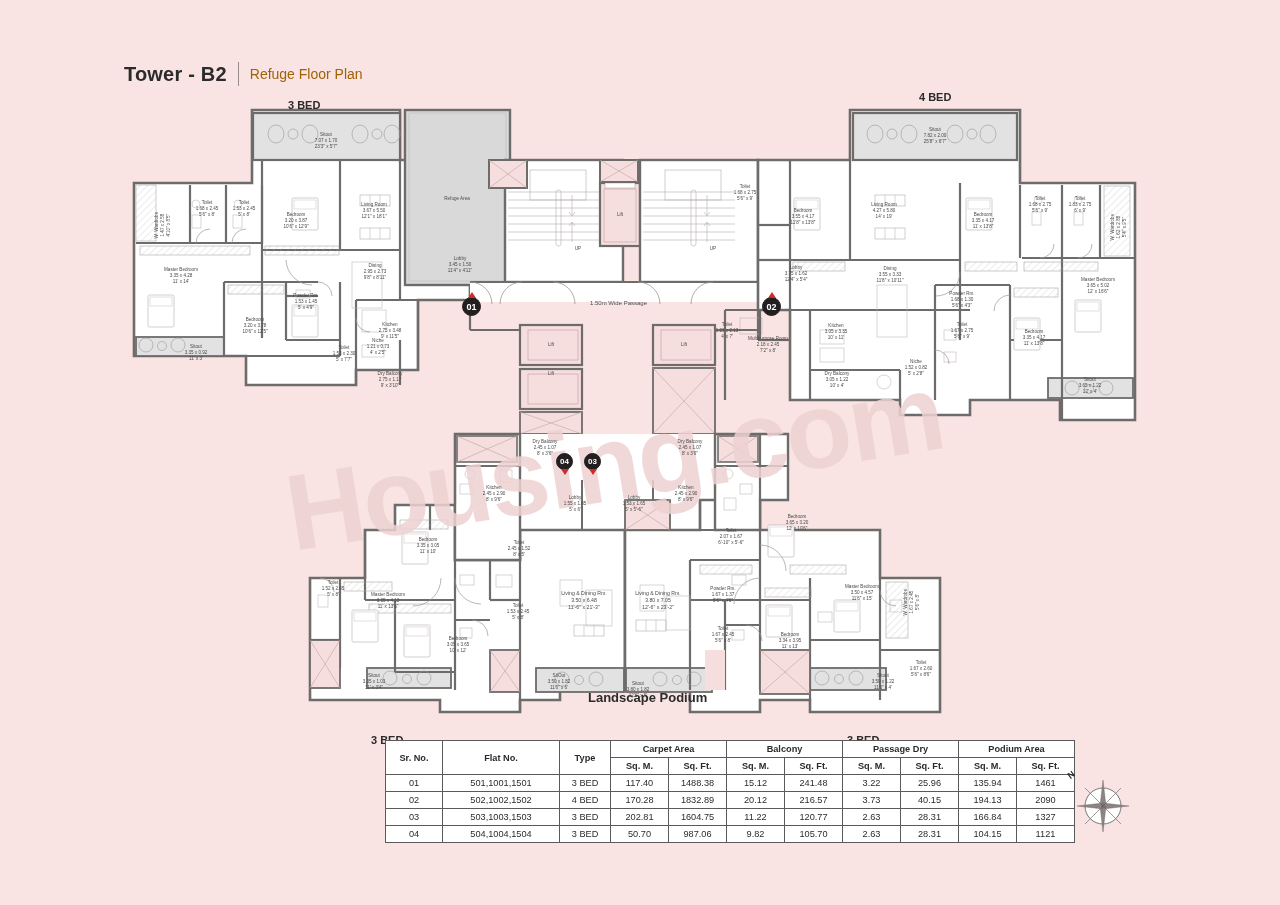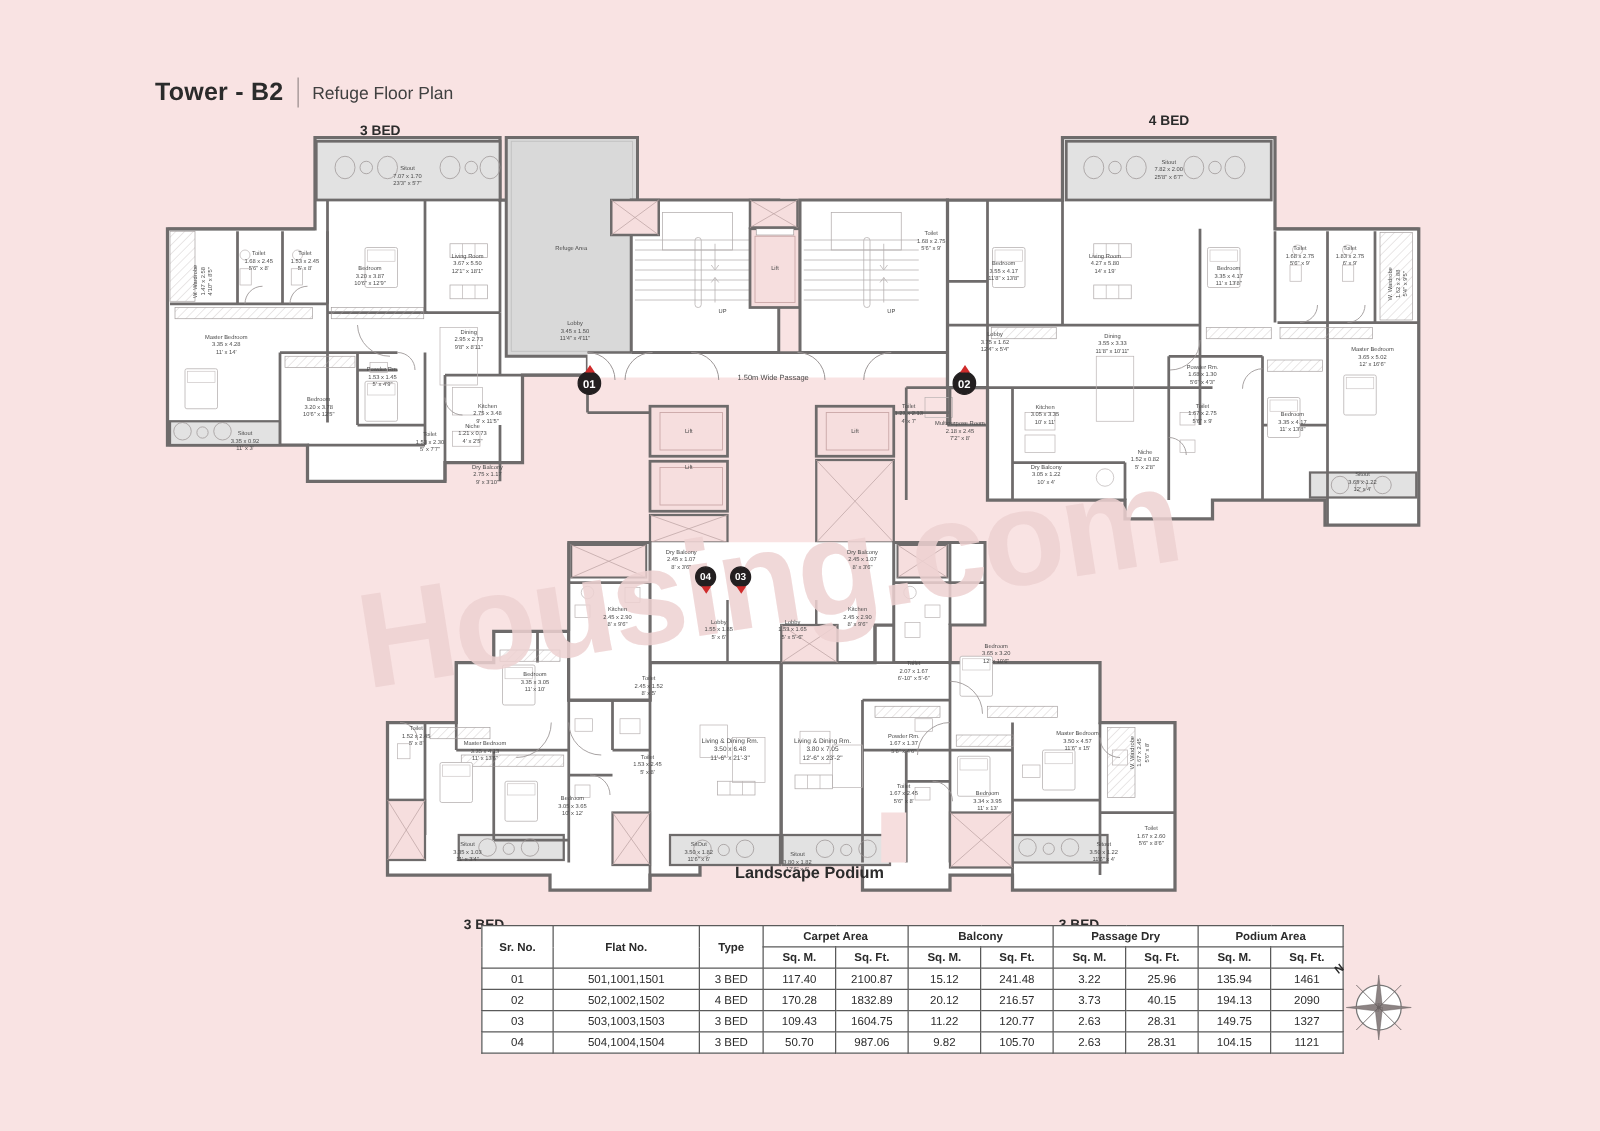--- a/index.html
+++ b/index.html
@@ -9,21 +9,21 @@
     background:#f9e3e3;
     font-family:"Liberation Sans", sans-serif;
     position:relative;
     overflow:hidden;
     color:#3b3b3b;
   }
   
   #title-block{position:absolute;left:124px;top:62px;display:flex;align-items:center;gap:11px;}
   #title-main{font-size:20px;font-weight:bold;color:#2b2b2b;letter-spacing:.2px;}
   #title-divider{width:1px;height:24px;background:#9a8d8d;}
-  #title-sub{font-size:14px;color:#404040;}
+  #title-sub{font-size:14px;color:#a16207;}
 
   
   #plan{position:absolute;left:0;top:0;width:1280px;height:905px;}
   #plan svg{position:absolute;left:0;top:0;}
 
   
   #watermark{
     position:absolute;left:285px;top:395px;width:720px;height:150px;
     font-size:108px;font-weight:bold;color:#eed2d2;
     font-family:"Liberation Sans", sans-serif;
@@ -927,21 +927,21 @@
       <th class="c-num">Sq. M.</th>
       <th class="c-num">Sq. Ft.</th>
     </tr>
   </thead>
   <tbody>
     <tr>
       <td class="srno">01</td>
       <td class="flatno">501,1001,1501</td>
       <td class="type">3 BED</td>
       <td>117.40</td>
-      <td>2100.87</td>
+      <td>1488.38</td>
       <td>15.12</td>
       <td>241.48</td>
       <td>3.22</td>
       <td>25.96</td>
       <td>135.94</td>
       <td>1461</td>
     </tr>
     <tr>
       <td class="srno">02</td>
       <td class="flatno">502,1002,1502</td>
@@ -952,27 +952,27 @@
       <td>216.57</td>
       <td>3.73</td>
       <td>40.15</td>
       <td>194.13</td>
       <td>2090</td>
     </tr>
     <tr>
       <td class="srno">03</td>
       <td class="flatno">503,1003,1503</td>
       <td class="type">3 BED</td>
-      <td>109.43</td>
+      <td>202.81</td>
       <td>1604.75</td>
       <td>11.22</td>
       <td>120.77</td>
       <td>2.63</td>
       <td>28.31</td>
-      <td>149.75</td>
+      <td>166.84</td>
       <td>1327</td>
     </tr>
     <tr>
       <td class="srno">04</td>
       <td class="flatno">504,1004,1504</td>
       <td class="type">3 BED</td>
       <td>50.70</td>
       <td>987.06</td>
       <td>9.82</td>
       <td>105.70</td>

